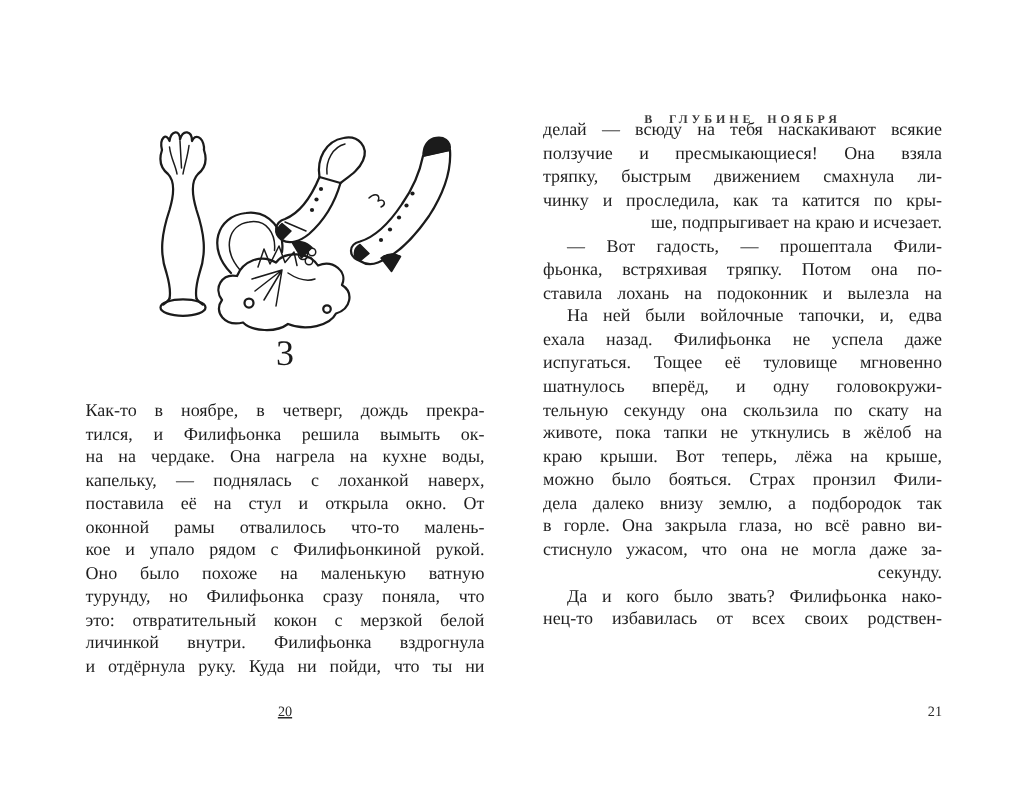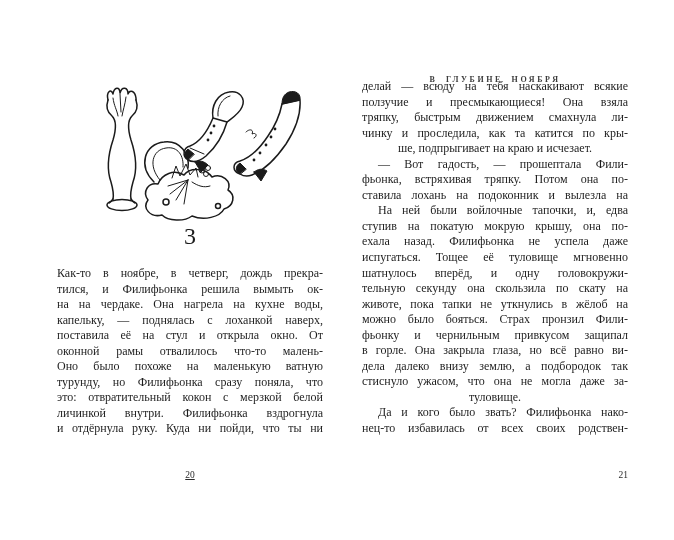--- a/index.html
+++ b/index.html
@@ -26,21 +26,21 @@
     letter-spacing:2.6px;word-spacing:4px;margin-top:20px;
   }
   .col{
     position:absolute;width:266px;
     font-size:12px;line-height:15.55px;color:#1e1e1e;
   }
   .col-left{left:57px;top:266px;}
   .col-right{left:362px;top:79px;}
   .line{
     height:15.55px;overflow:hidden;
-    text-align:center;
+    text-align:right;
   }
   .line.fill{
     text-align:justify;
     text-align-last:justify;
   }
   .line.ind{text-indent:16px;}
   .pagenum{
     position:absolute;top:470px;width:266px;
     text-align:center;font-size:9.5px;color:#2a2a2a;
   }
@@ -112,51 +112,51 @@
 
   <div class="chapter-num">3</div>
 
   <div class="col col-left">
       <div class="line fill">Как-то в ноябре, в четверг, дождь прекра-</div>
       <div class="line fill">тился, и Филифьонка решила вымыть ок-</div>
       <div class="line fill">на на чердаке. Она нагрела на кухне воды,</div>
       <div class="line fill">капельку, — поднялась с лоханкой наверх,</div>
       <div class="line fill">поставила её на стул и открыла окно. От</div>
       <div class="line fill">оконной рамы отвалилось что-то малень-</div>
+      <div class="line fill">кое и упало рядом с Филифьонкиной рукой.</div>
       <div class="line fill">Оно было похоже на маленькую ватную</div>
       <div class="line fill">турунду, но Филифьонка сразу поняла, что</div>
       <div class="line fill">это: отвратительный кокон с мерзкой белой</div>
       <div class="line fill">личинкой внутри. Филифьонка вздрогнула</div>
       <div class="line fill">и отдёрнула руку. Куда ни пойди, что ты ни</div>
     </div>
 
   <div class="runhead">В ГЛУБИНЕ НОЯБРЯ</div>
 
   <div class="col col-right">
       <div class="line fill">делай — всюду на тебя наскакивают всякие</div>
       <div class="line fill">ползучие и пресмыкающиеся! Она взяла</div>
       <div class="line fill">тряпку, быстрым движением смахнула ли-</div>
       <div class="line fill">чинку и проследила, как та катится по кры-</div>
       <div class="line">ше, подпрыгивает на краю и исчезает.</div>
       <div class="line fill ind">— Вот гадость, — прошептала Фили-</div>
       <div class="line fill">фьонка, встряхивая тряпку. Потом она по-</div>
       <div class="line fill">ставила лохань на подоконник и вылезла на</div>
       <div class="line fill ind">На ней были войлочные тапочки, и, едва</div>
-      <div class="line fill">ступив на покатую мокрую крышу, она по-</div>
       <div class="line fill">ехала назад. Филифьонка не успела даже</div>
       <div class="line fill">испугаться. Тощее её туловище мгновенно</div>
       <div class="line fill">шатнулось вперёд, и одну головокружи-</div>
       <div class="line fill">тельную секунду она скользила по скату на</div>
       <div class="line fill">животе, пока тапки не уткнулись в жёлоб на</div>
+      <div class="line fill">краю крыши. Вот теперь, лёжа на крыше,</div>
       <div class="line fill">можно было бояться. Страх пронзил Фили-</div>
-      <div class="line fill">фьонку и чернильным привкусом защипал</div>
+      <div class="line fill">дела далеко внизу землю, а подбородок так</div>
       <div class="line fill">в горле. Она закрыла глаза, но всё равно ви-</div>
-      <div class="line fill">дела далеко внизу землю, а подбородок так</div>
       <div class="line fill">стиснуло ужасом, что она не могла даже за-</div>
-      <div class="line">туловище.</div>
+      <div class="line">секунду.</div>
       <div class="line fill ind">Да и кого было звать? Филифьонка нако-</div>
       <div class="line fill">нец-то избавилась от всех своих родствен-</div>
     </div>
 
   <div class="pagenum pn-left">20</div>
 
   <div class="pagenum pn-right">21</div>
 
 </div>
 

